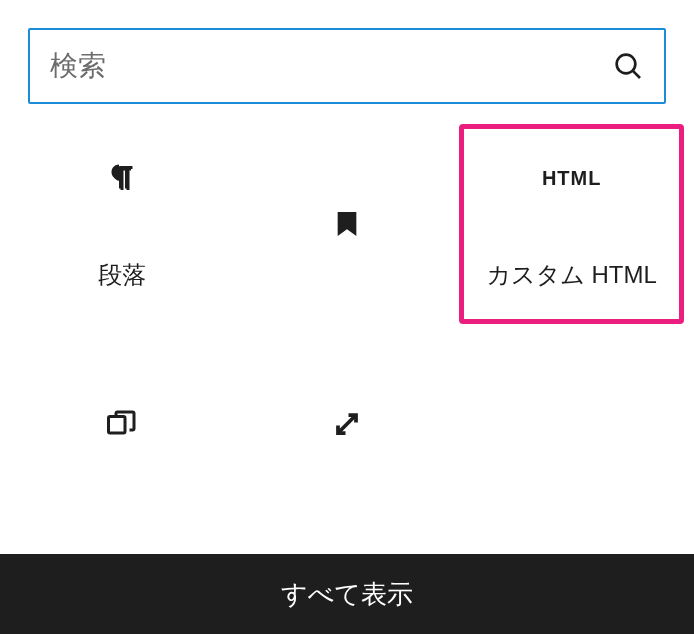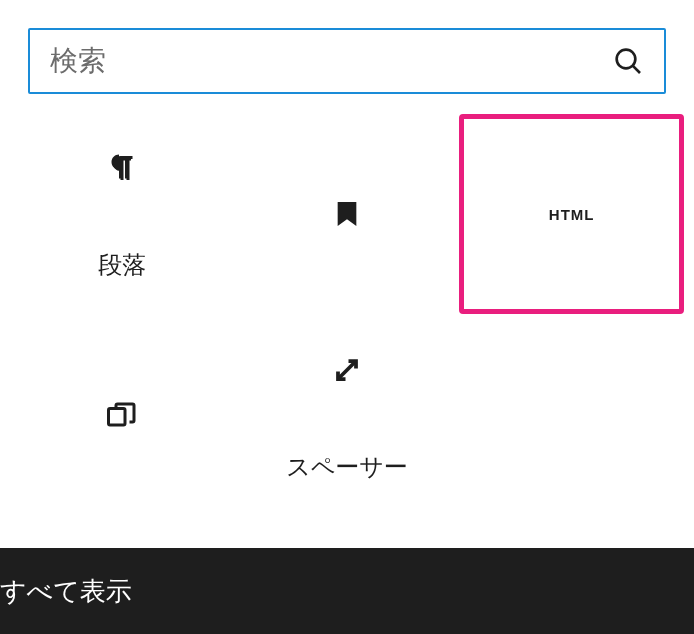--- a/index.html
+++ b/index.html
@@ -16,21 +16,21 @@
       flex-direction: column;
     }
     .search-container {
       padding: 28px 28px 0 28px;
     }
     .search-box {
       display: flex;
       align-items: center;
       border: 2px solid #1a8cd8;
       border-radius: 2px;
-      height: 66px;
+      height: 76px;
       padding: 0 20px;
     }
     .search-input {
       flex: 1;
       border: none;
       outline: none;
       font-size: 28px;
       color: #333;
       background: transparent;
     }
@@ -65,21 +65,21 @@
     }
     .block-icon {
       width: 42px;
       height: 42px;
       color: #1e1e1e;
       display: flex;
       align-items: center;
       justify-content: center;
     }
     .block-icon-text {
-      font-size: 15px;
+      font-size: 20px;
       font-weight: 700;
       letter-spacing: 1px;
       color: #1e1e1e;
     }
     .block-label {
       font-size: 24px;
       color: #1e1e1e;
       font-weight: 400;
       margin-top: 28px;
     }
@@ -87,21 +87,21 @@
       width: 100%;
       height: 86px;
       background: #1e1e1e;
       color: #fff;
       border: none;
       font-size: 26px;
       font-weight: 400;
       cursor: pointer;
       display: flex;
       align-items: center;
-      justify-content: flex-start;
+      justify-content: center;
     }
   </style>
 </head>
 <body>
 
 <div class="search-container">
   <div class="search-box">
     <input type="text" class="search-input" placeholder="検索" style="">
     <svg class="search-icon" viewBox="0 0 24 24" fill="none" stroke="currentColor" stroke-width="2">
       <circle cx="10.5" cy="10.5" r="7"></circle>
@@ -128,39 +128,39 @@
       <svg viewBox="0 0 24 24" width="32" height="32" fill="currentColor">
         <path d="M5 3v18l7-5 7 5V3z"></path>
       </svg>
     </div>
   </div>
 
   <div class="block-item highlighted">
     <div class="block-icon">
       <span class="block-icon-text">HTML</span>
     </div>
+    <div class="block-label">カスタム HTML</div>
   </div>
 
   <div class="block-item">
     <div class="block-icon">
       <svg viewBox="0 0 24 24" width="36" height="36" fill="none" stroke="currentColor" stroke-width="2">
         <rect x="3" y="7" width="11" height="11" rx="1"></rect>
         <path d="M8 7V5a1 1 0 011-1h10a1 1 0 011 1v10a1 1 0 01-1 1h-2"></path>
       </svg>
     </div>
   </div>
 
   <div class="block-item">
     <div class="block-icon">
       <svg viewBox="0 0 24 24" width="36" height="36" fill="none" stroke="currentColor" stroke-width="2.5">
         <path d="M6 18L18 6"></path>
         <path d="M13 6h5v5"></path>
         <path d="M11 18H6v-5"></path>
       </svg>
     </div>
-    <div class="block-label">スペーサー</div>
   </div>
 
 </div>
 
 <button class="footer-button">
   <span>すべて表示</span>
 </button>
 
 </body></html>

